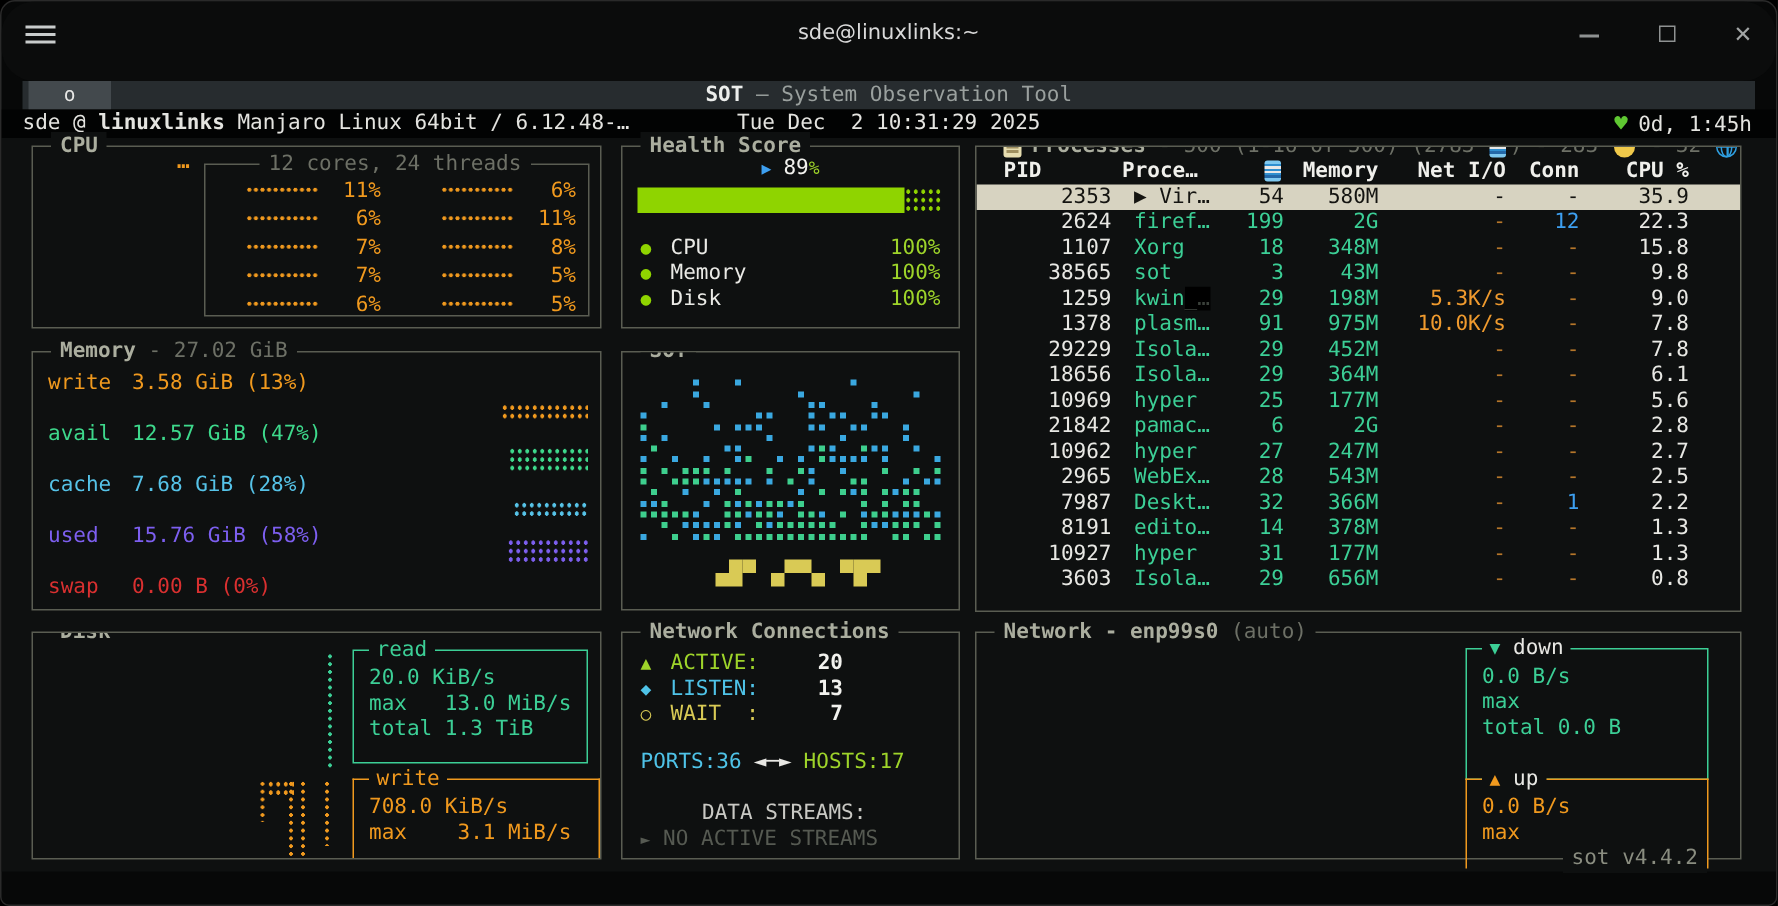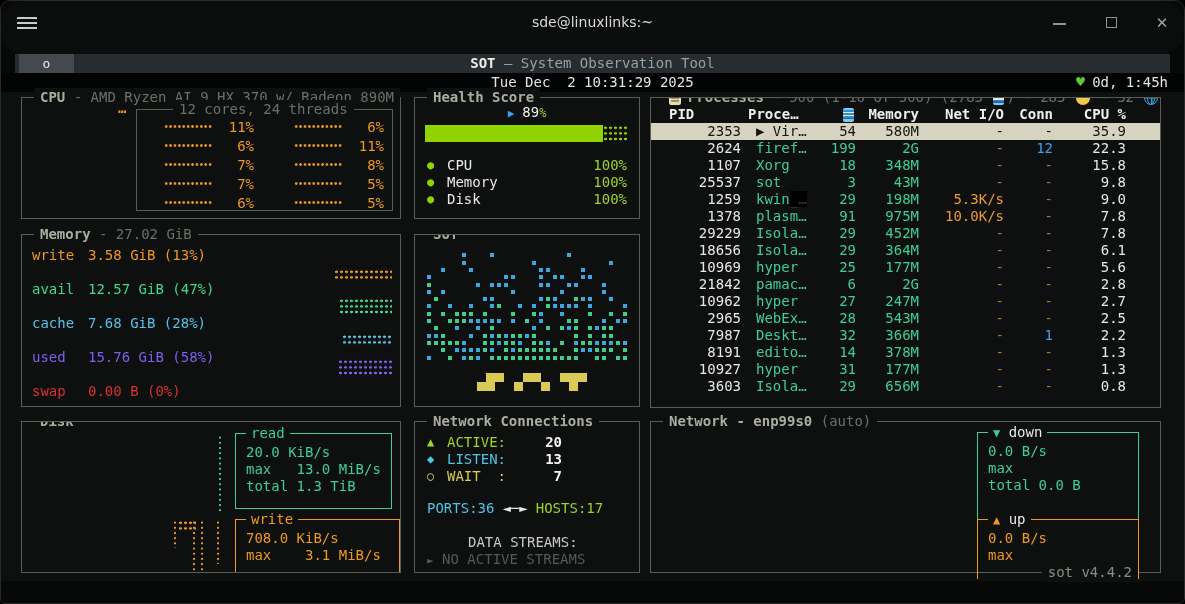--- a/index.html
+++ b/index.html
@@ -187,30 +187,30 @@
       </span>
     <span class="ctl ctl-close">✕</span>
   </div>
 
   <div class="tabbar">
     <span class="tab">o</span>
     <span class="tabtitle"><b>SOT</b><span> — System Observation Tool</span></span>
   </div>
 
   <div class="statusline">
+    <span class="sl-left"><span>sde @ </span><b>linuxlinks</b><span> Manjaro Linux 64bit / 6.12.48-…</span></span>
     <span class="sl-clock">Tue Dec  2 10:31:29 2025</span>
     <span class="sl-right"><span class="heart">♥</span><span>0d, 1:45h</span></span>
   </div>
 
   <div class="content">
 
     <div class="panel" id="p-cpu">
       <div class="ptitle">
           <b>CPU</b>
-          <span> - AMD Ryzen AI 9 HX 370 w/ Radeon 890M</span>
         </div>
       <span class="cpu-ellipsis">…</span>
       <div class="cpu-inner">
         <div class="ptitle" style="left:36px;">12 cores, 24 threads</div>
         <div id="cpu-rows" style="padding-top:6px;">
             <div class="cpu-row">
               <span class="cpu-dots"></span>
               <span class="cpu-pct">11%</span>
               <span class="cpu-gap"></span>
               <span class="cpu-dots"></span>
@@ -320,21 +320,21 @@
           <div class="proc-grid proc-row">
             <div class="c-pid">1107</div>
             <div class="c-name"><span>Xorg</span></div>
             <div class="c-thr">18</div>
             <div class="c-mem">348M</div>
             <div class="c-net dash">-</div>
             <div class="c-conn dash">-</div>
             <div class="c-cpu">15.8</div>
           </div>
           <div class="proc-grid proc-row">
-            <div class="c-pid">25537</div>
+            <div class="c-pid">38565</div>
             <div class="c-name"><span>sot</span></div>
             <div class="c-thr">3</div>
             <div class="c-mem">43M</div>
             <div class="c-net dash">-</div>
             <div class="c-conn dash">-</div>
             <div class="c-cpu">9.8</div>
           </div>
           <div class="proc-grid proc-row">
             <div class="c-pid">1259</div>
             <div class="c-name"><span>kwin</span><span class="boxed">_…</span></div>

